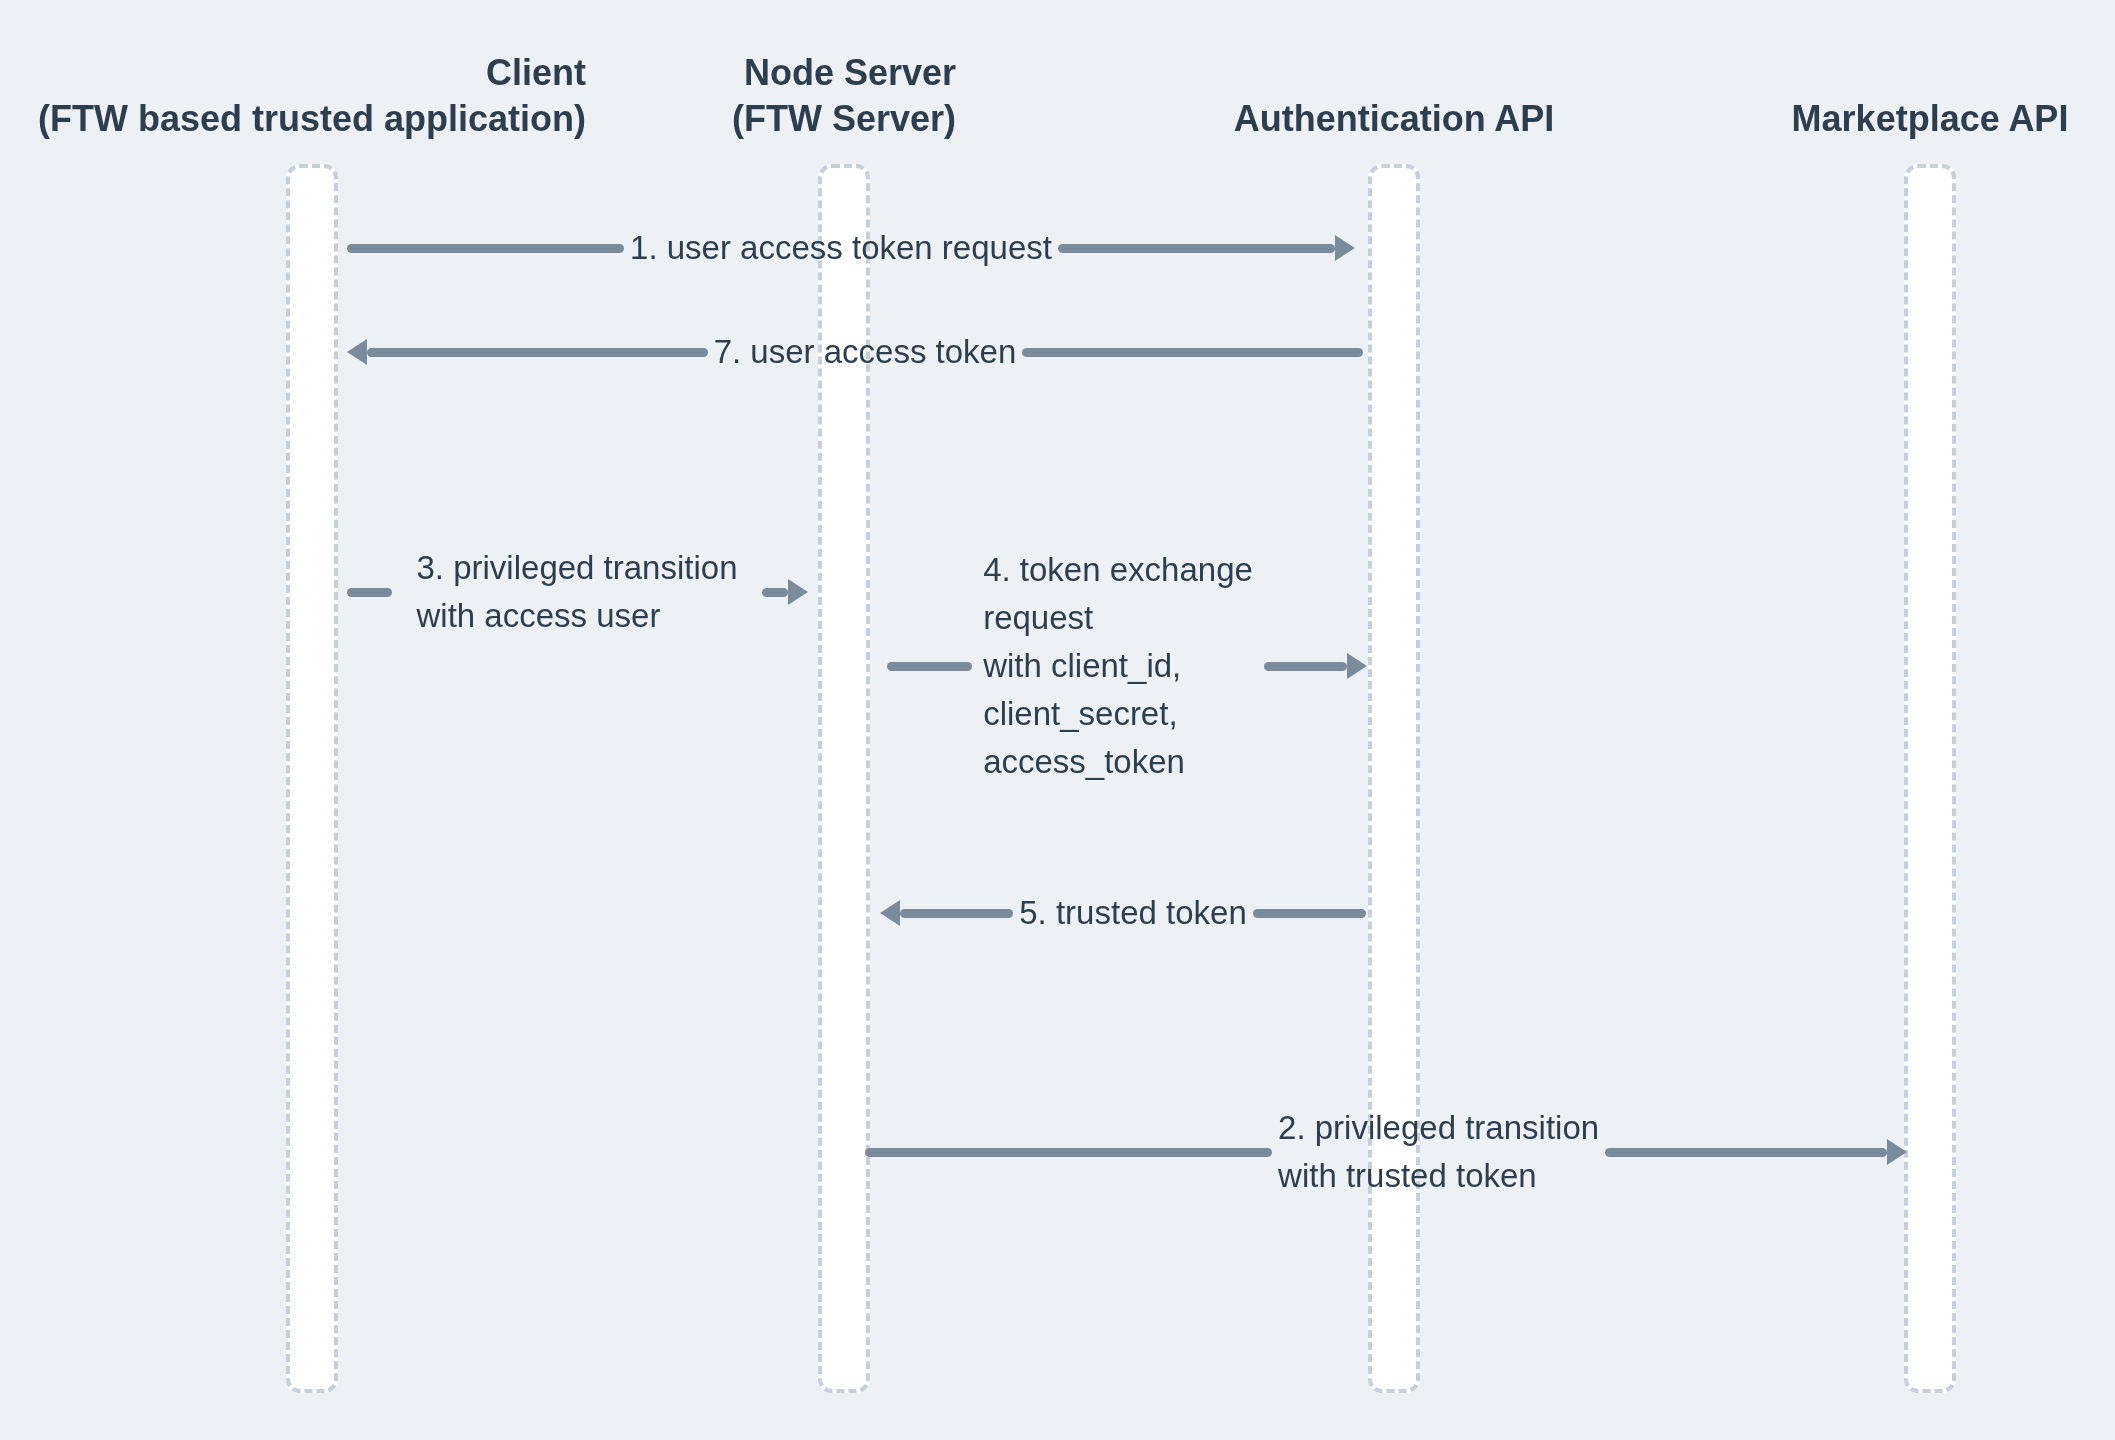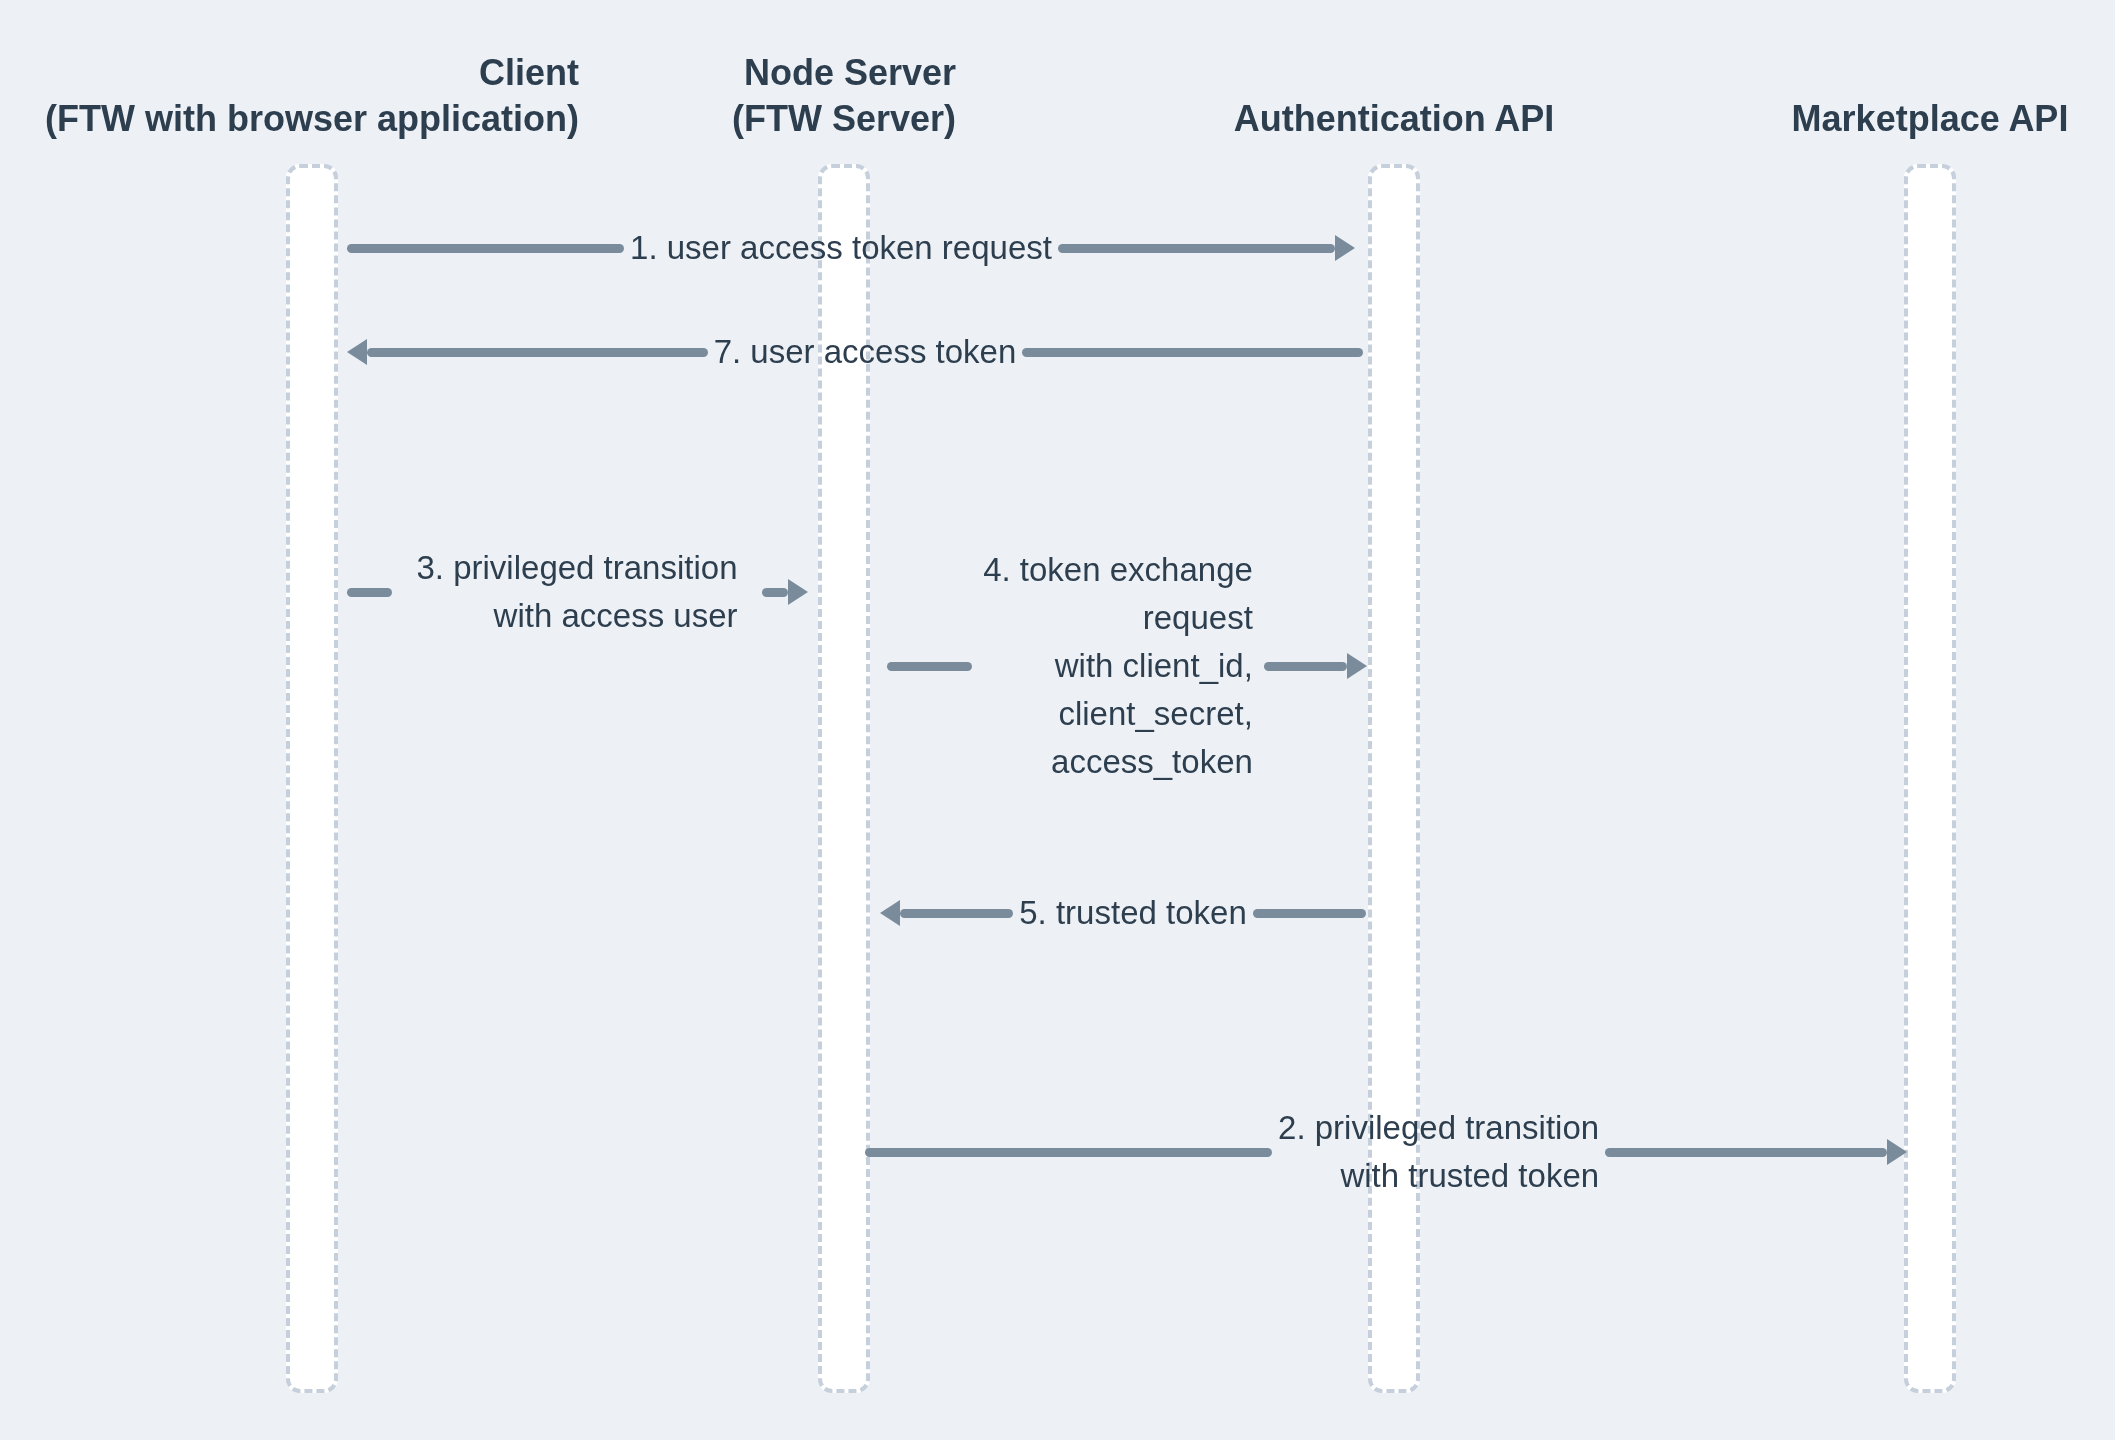--- a/index.html
+++ b/index.html
@@ -53,21 +53,21 @@
     height: 9px;
     background: var(--arrow, #7a8b9c);
     border-radius: 5px;
     flex: 0 0 auto;
   }
   .seg.grow { flex: 1 1 0; }
   .spacer { flex: 1 1 0; height: 1px; }
   .label {
     flex: 0 0 auto;
     padding: 0 6px;
-    text-align: right;
+    text-align: left;
     line-height: 48px;
     white-space: nowrap;
   }
   .head-right {
     flex: 0 0 auto;
     width: 0; height: 0;
     border-top: 13px solid transparent;
     border-bottom: 13px solid transparent;
     border-left: 20px solid var(--arrow, #7a8b9c);
   }
@@ -79,21 +79,21 @@
     border-right: 20px solid var(--arrow, #7a8b9c);
   }
 </style>
 </head>
 <body>
 
 <div class="canvas">
 
   <div class="actor-header" style="left:312px; top:50px">
     <div>Client</div>
-    <div>(FTW with browser application)</div>
+    <div>(FTW based trusted application)</div>
   </div>
   <div class="actor-header" style="left:844px; top:50px">
     <div>Node Server</div>
     <div>(FTW Server)</div>
   </div>
   <div class="actor-header" style="left:1394px; top:96px">
     <div>Authentication API</div>
   </div>
   <div class="actor-header" style="left:1930px; top:96px">
     <div>Marketplace API</div>

